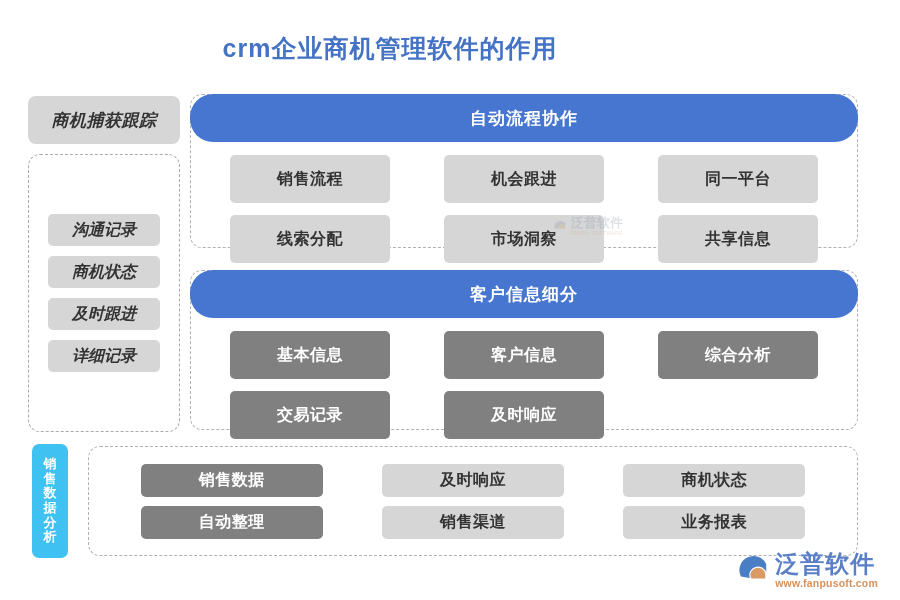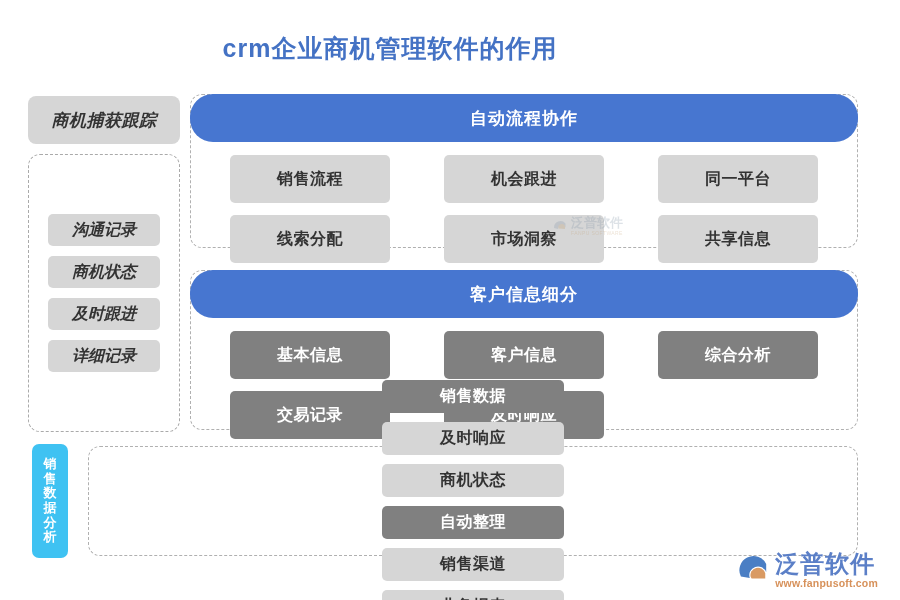--- a/index.html
+++ b/index.html
@@ -162,21 +162,21 @@
     border-radius: 12px;
     box-sizing: border-box;
   }
   .bottom-grid {
     position: absolute;
     left: 0;
     top: 0;
     width: 100%;
     height: 100%;
     display: grid;
-    grid-template-columns: repeat(1, 1fr);
+    grid-template-columns: repeat(3, 1fr);
     align-content: center;
     row-gap: 9px;
     justify-items: center;
     box-sizing: border-box;
     padding: 0 22px;
   }
   .chip.wide { width: 182px; height: 33px; }
 
   
   .watermark {

